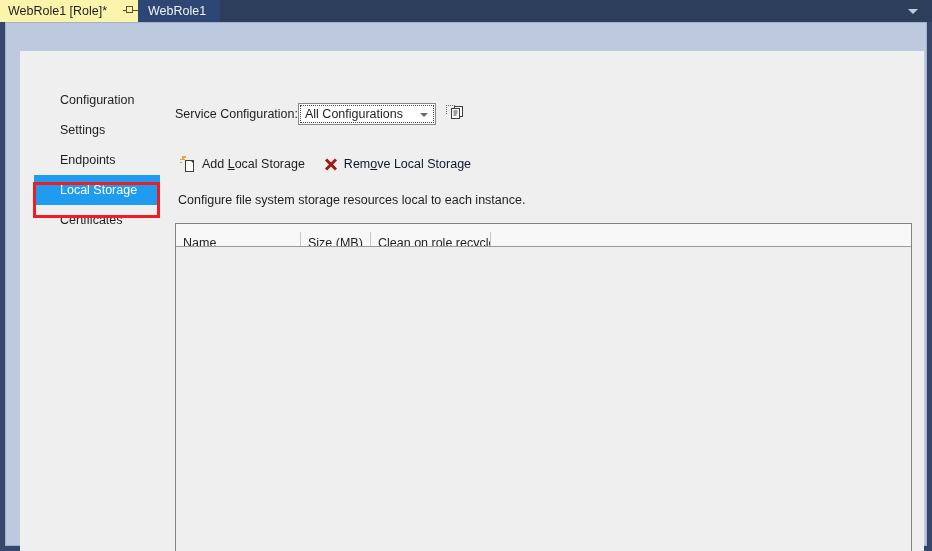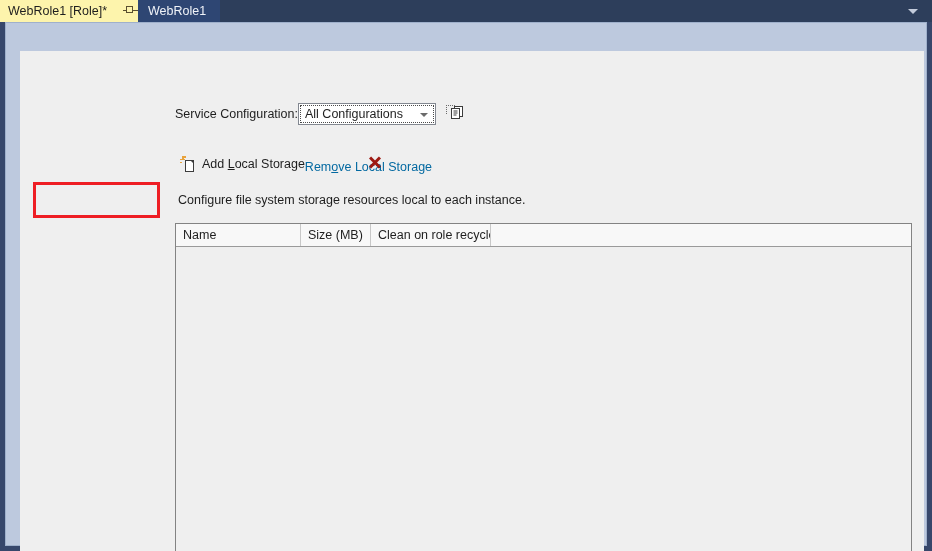--- a/index.html
+++ b/index.html
@@ -236,21 +236,21 @@
   .cmd-button {
     display: flex;
     align-items: center;
     height: 20px;
     cursor: default;
     user-select: none;
     white-space: nowrap;
     font-size: 12.5px;
   }
   .cmd-button.enabled  { color: #1e1e1e; }
-  .cmd-button.disabled { color: #0369a1; flex-direction: column; }
+  .cmd-button.disabled { color: #0f172a; }
   .cmd-label u { text-decoration: underline; }
 
   
   #add-local-storage-icon {
     position: relative;
     width: 17px; height: 17px;
     margin-right: 5px;
   }
   #add-local-storage-icon .page {
     position: absolute;
@@ -323,20 +323,21 @@
     box-sizing: border-box;
     border-right: 1px solid #c8c8c8;
     padding-left: 7px;
     line-height: 22px;
     font-size: 12.5px;
     color: #1e1e1e;
     white-space: nowrap;
     overflow: hidden;
     cursor: default;
     user-select: none;
+    margin-top: 8px;
   }
   .grid-col-header.c0 { width: 125px; }
   .grid-col-header.c1 { width: 70px; }
   .grid-col-header.c2 { width: 120px; }
   .grid-col-header.cfill { flex: 1; border-right: none; }
   #storage-grid-body {
     height: 321px;
     background: #efefef;
   }
 </style>
@@ -360,20 +361,37 @@
     </div>
 
     <div id="tab-overflow">
       <span class="chev"></span>
     </div>
   </div>
 
   <div id="frame-outer">
     <div id="content-pane">
 
+      <div id="nav-list">
+        <div class="nav-item">
+          <span>Configuration</span>
+        </div>
+        <div class="nav-item">
+          <span>Settings</span>
+        </div>
+        <div class="nav-item">
+          <span>Endpoints</span>
+        </div>
+        <div class="nav-item selected">
+          <span>Local Storage</span>
+        </div>
+        <div class="nav-item">
+          <span>Certificates</span>
+        </div>
+      </div>
 
       <div id="nav-highlight-box"></div>
 
       <div id="service-config-row">
         <span id="service-config-label">Service Configuration:</span>
 
         <div id="service-config-select">
           <span id="service-config-value">All Configurations</span>
           <span id="service-config-arrow"></span>
           <span class="focus-dots"></span>

